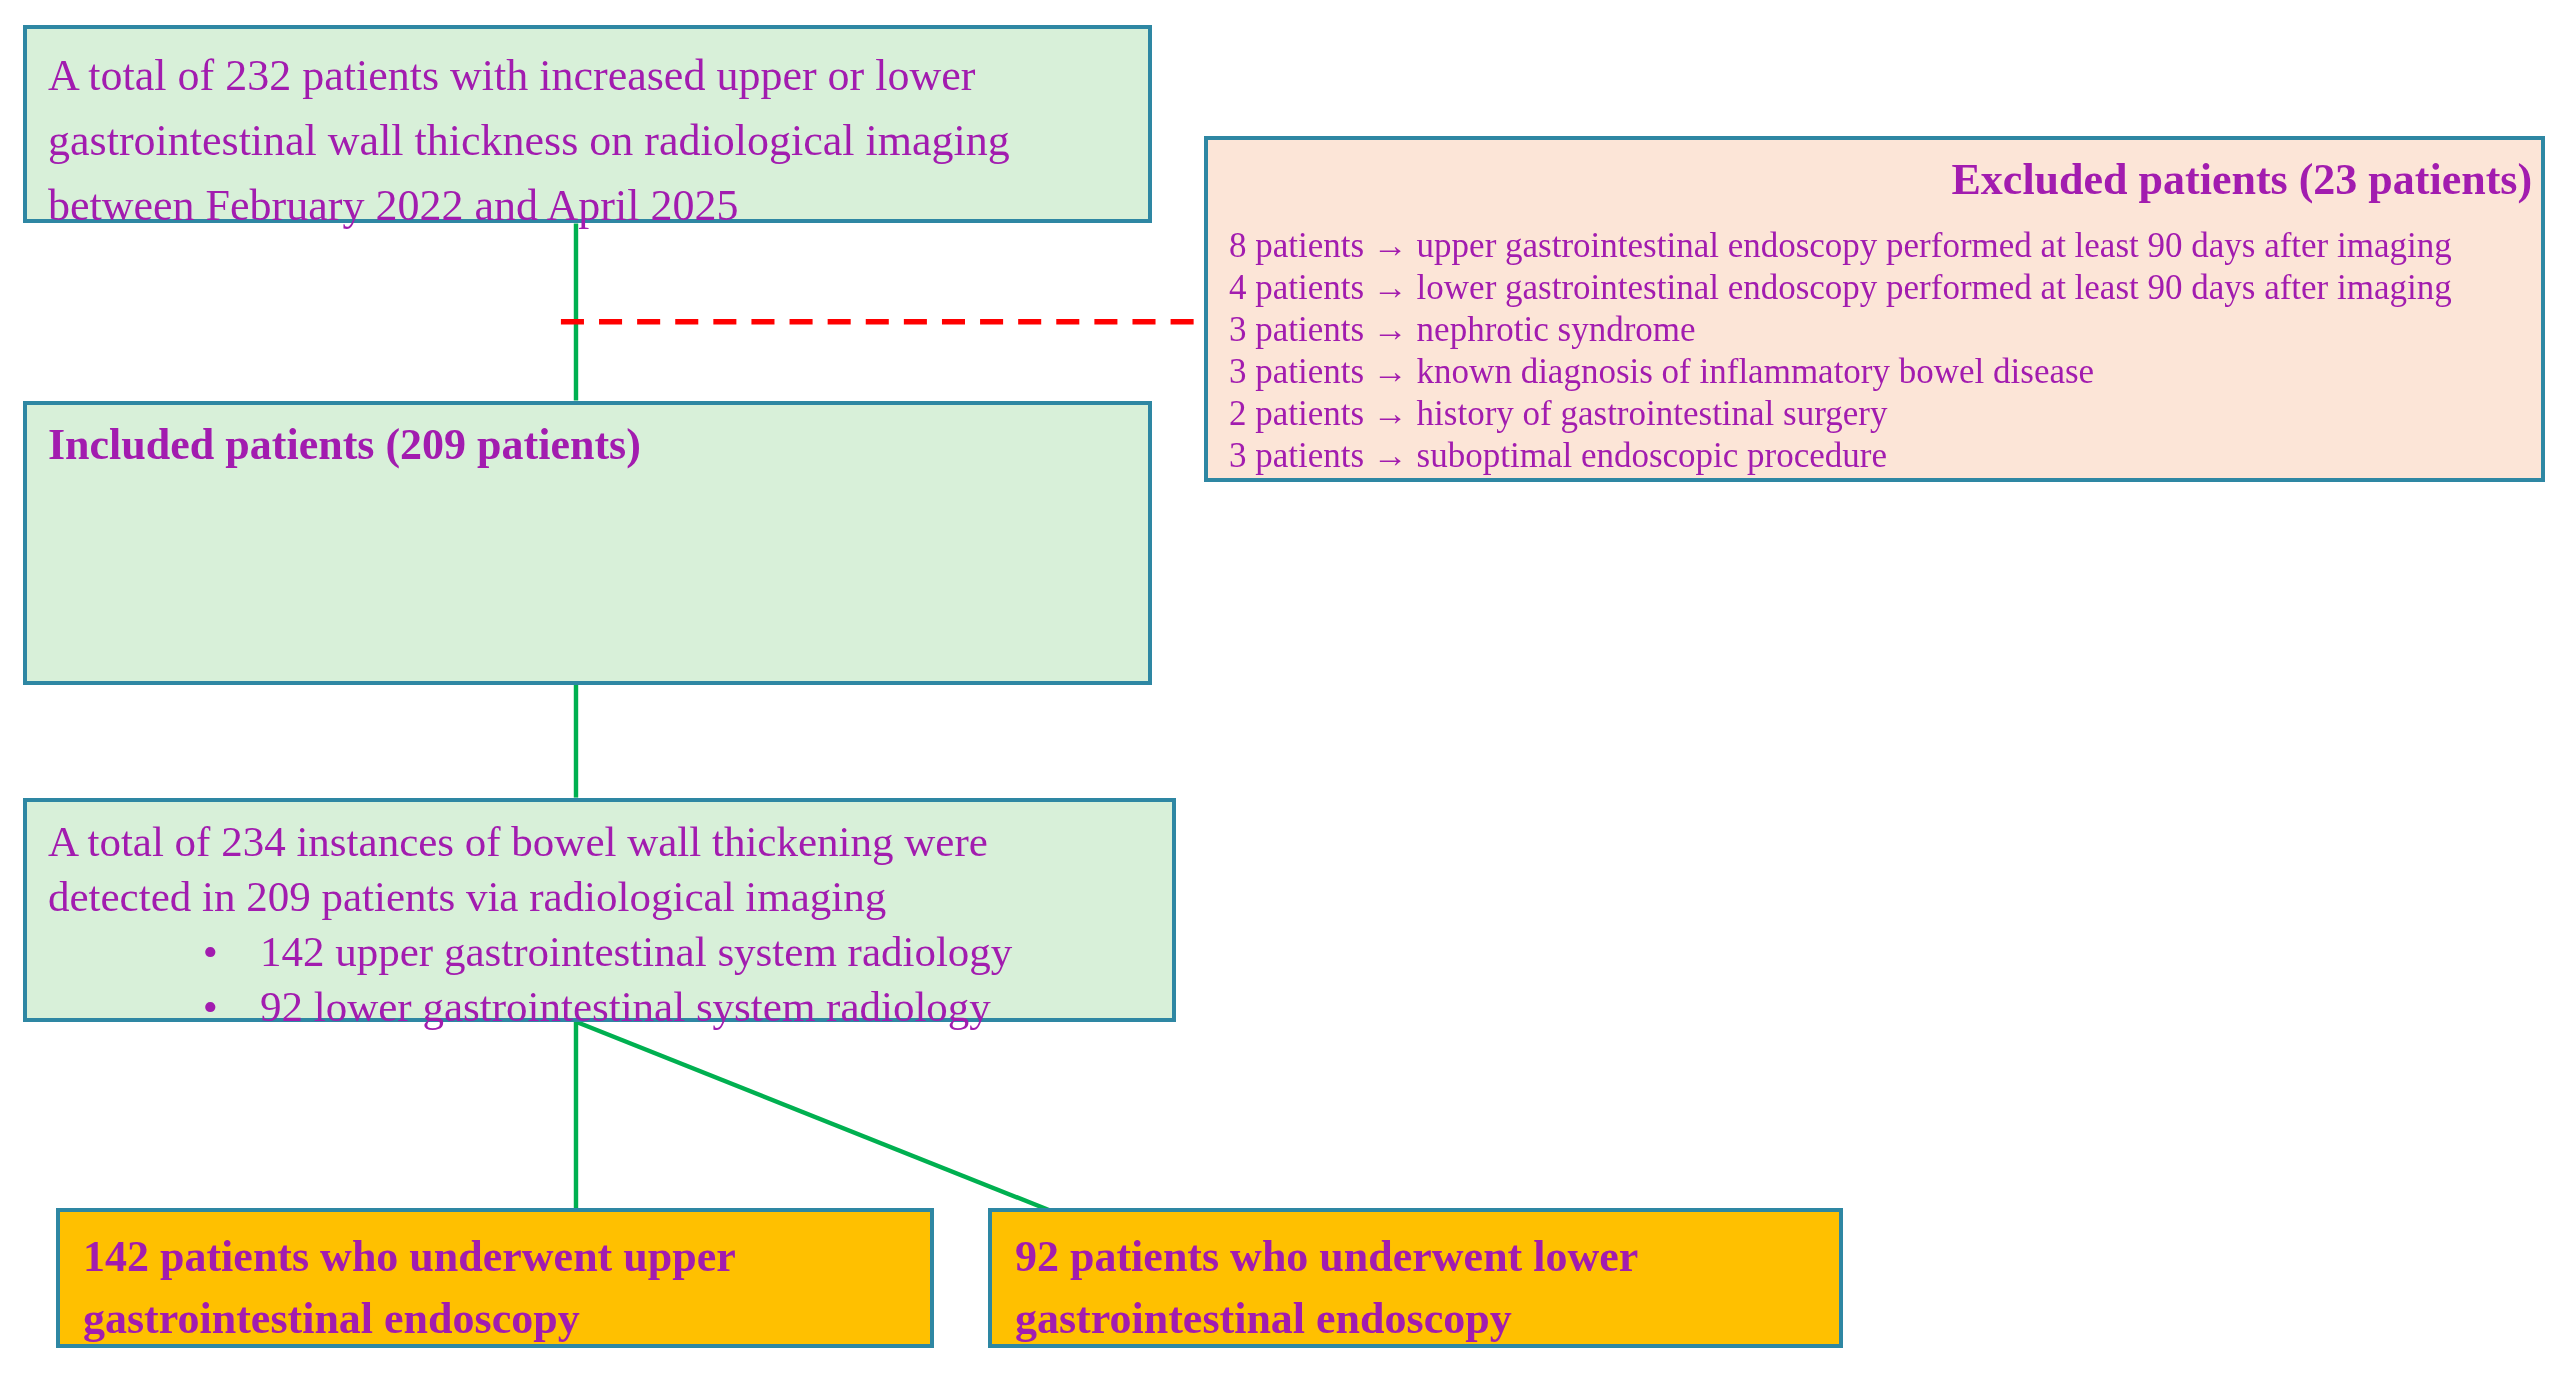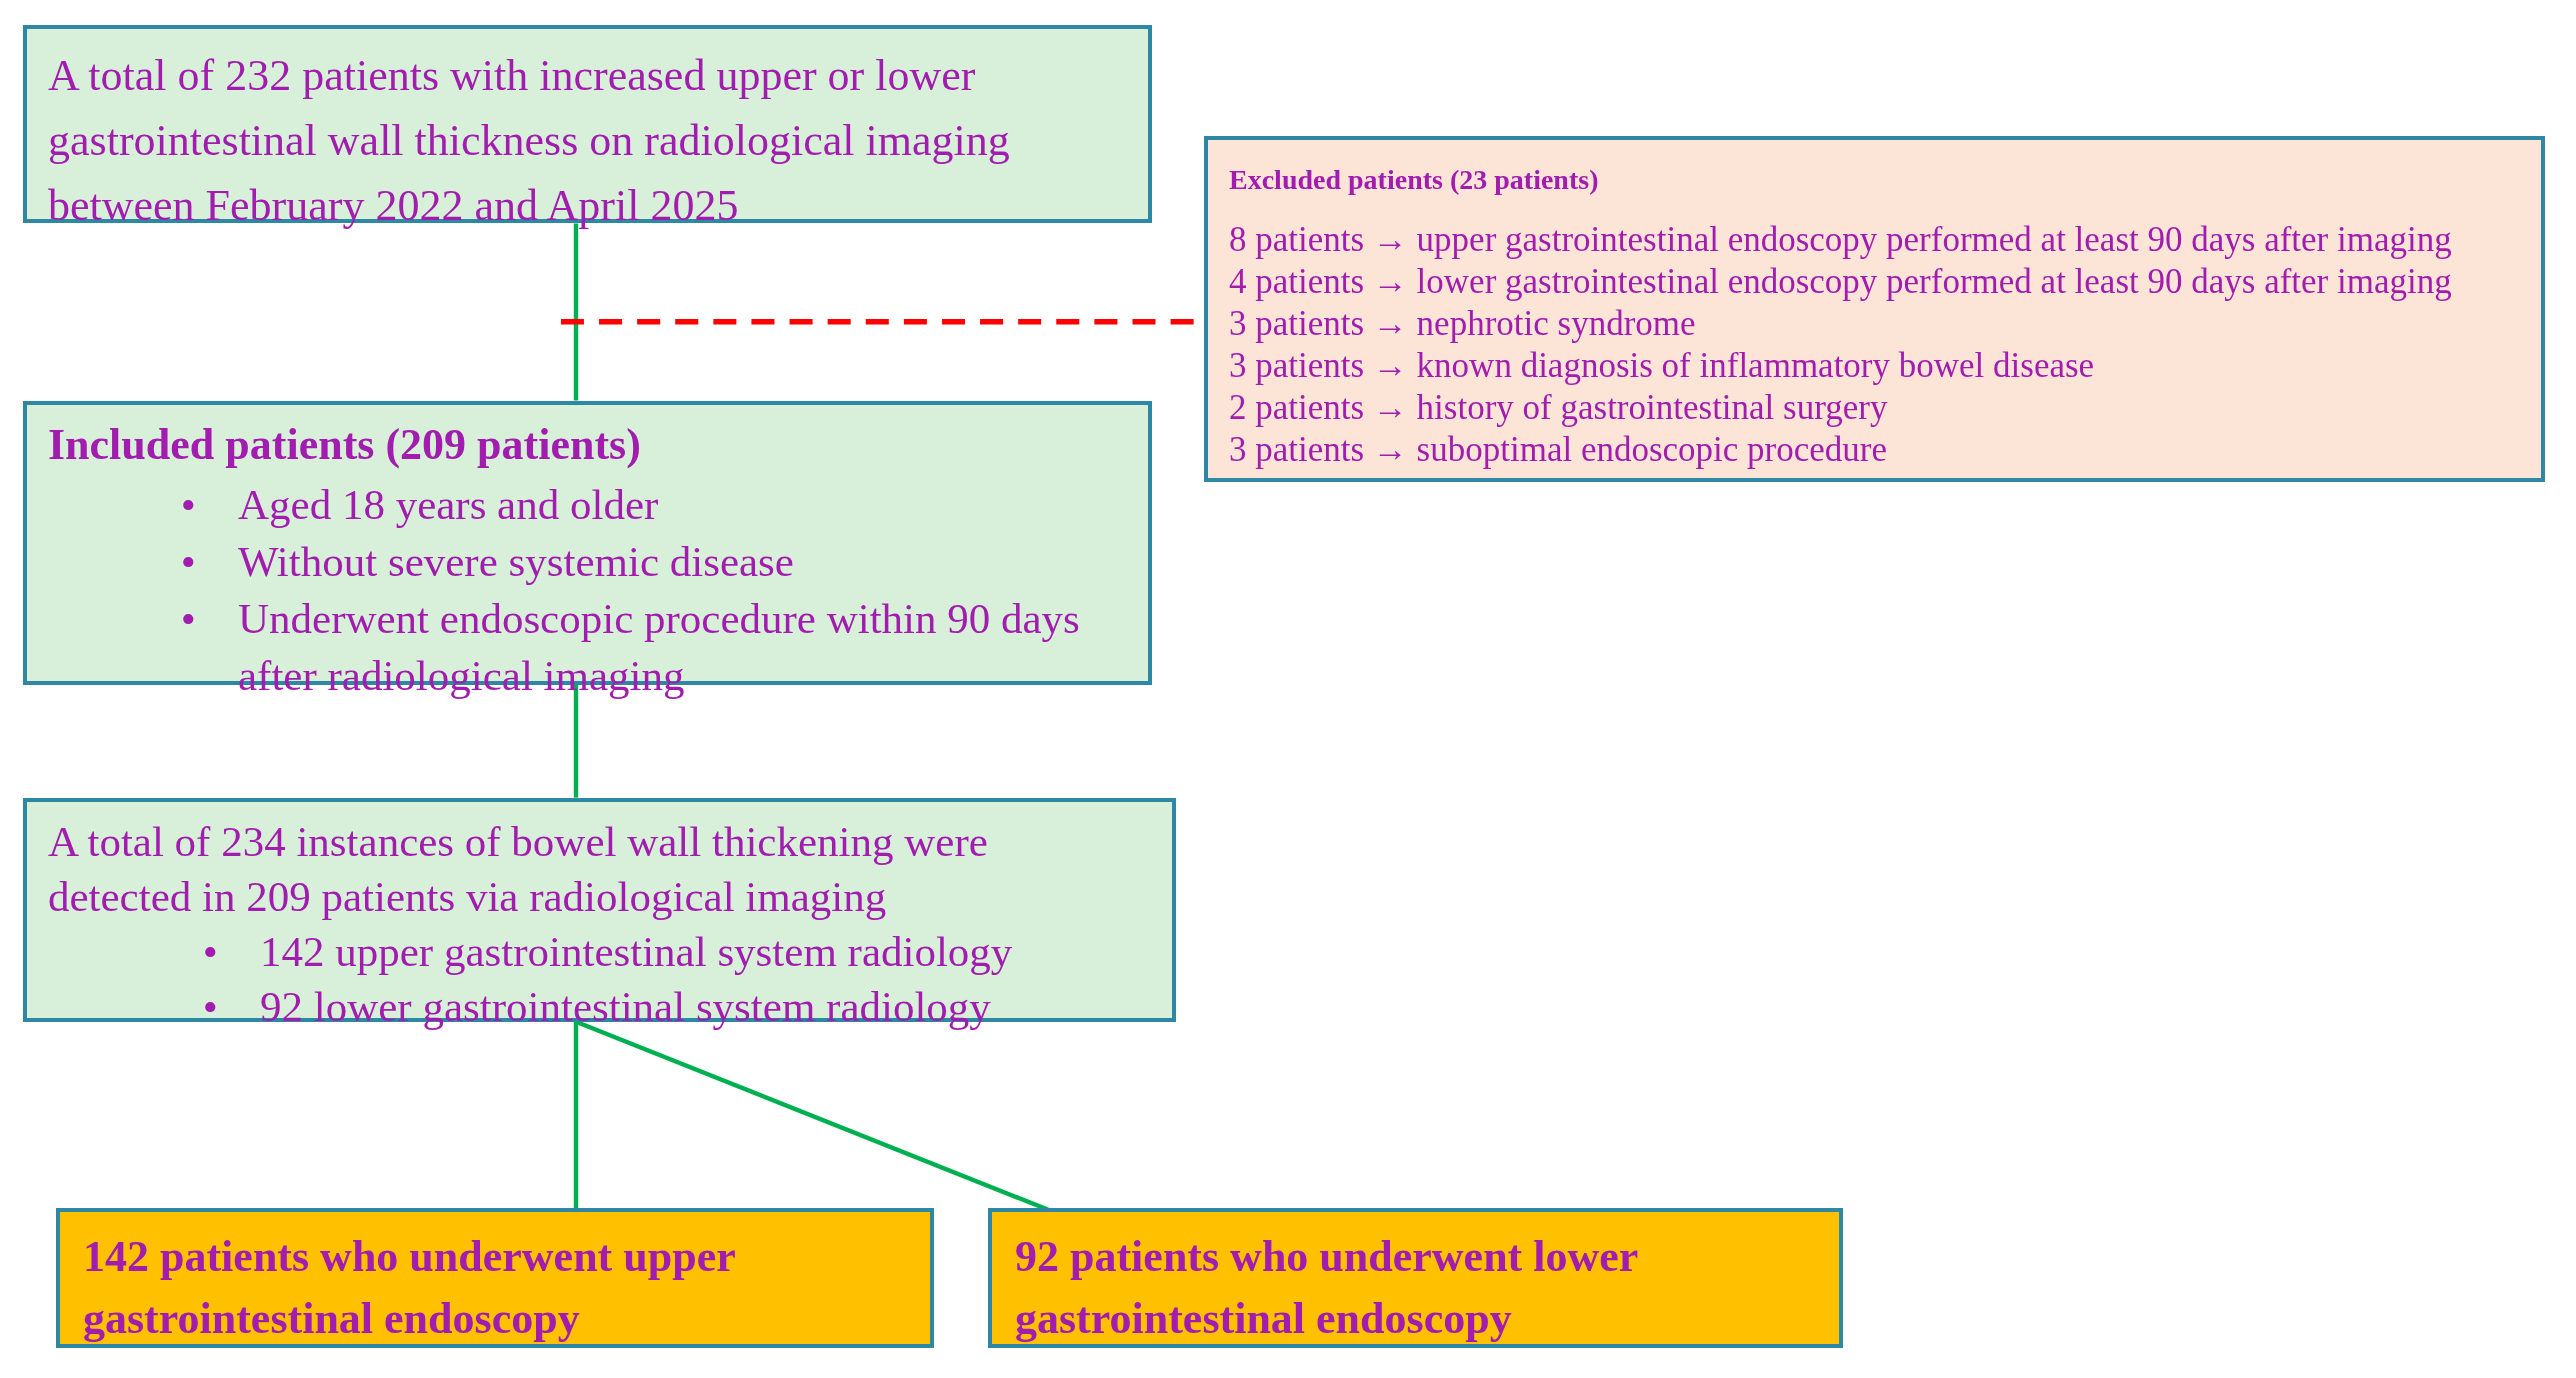--- a/index.html
+++ b/index.html
@@ -50,22 +50,23 @@
     font-size: 44px; line-height: 65px;
   }
 
   
   #box-excluded {
     left: 1204px; top: 136px;
     width: 1341px; height: 346px;
     padding: 12.4px 8.9px 8.9px 21px;
   }
   #box-excluded .box-title {
-    font-size: 28px; font-weight: bold; line-height: 55px;
-    margin: 0 0 12px 0;
+    font-size: 44px; font-weight: bold; line-height: 55px;
+    margin: 0 0 18px 0;
+    text-align: right;
   }
   .excluded-item {
     font-size: 35px; line-height: 42px;
     white-space: nowrap;
   }
 
   
   #box-included {
     left: 23px; top: 401px;
     width: 1129px; height: 284px;
@@ -136,26 +137,20 @@
     <div class="excluded-item">8 patients → upper gastrointestinal endoscopy performed at least 90 days after imaging</div>
     <div class="excluded-item">4 patients → lower gastrointestinal endoscopy performed at least 90 days after imaging</div>
     <div class="excluded-item">3 patients → nephrotic syndrome</div>
     <div class="excluded-item">3 patients → known diagnosis of inflammatory bowel disease</div>
     <div class="excluded-item">2 patients → history of gastrointestinal surgery</div>
     <div class="excluded-item">3 patients → suboptimal endoscopic procedure</div>
   </div>
 
   <div id="box-included" class="box green">
     <div class="box-title">Included patients (209 patients)</div>
-    <ul class="bullets">
-      <li>Aged 18 years and older</li>
-      <li>Without severe systemic disease</li>
-      <li>Underwent endoscopic procedure within 90 days
-after radiological imaging</li>
-    </ul>
   </div>
 
   <div id="box-thickening" class="box green">
     <p class="box-text">A total of 234 instances of bowel wall thickening were
 detected in 209 patients via radiological imaging</p>
     <ul class="bullets">
       <li>142 upper gastrointestinal system radiology</li>
       <li>92 lower gastrointestinal system radiology</li>
     </ul>
   </div>

